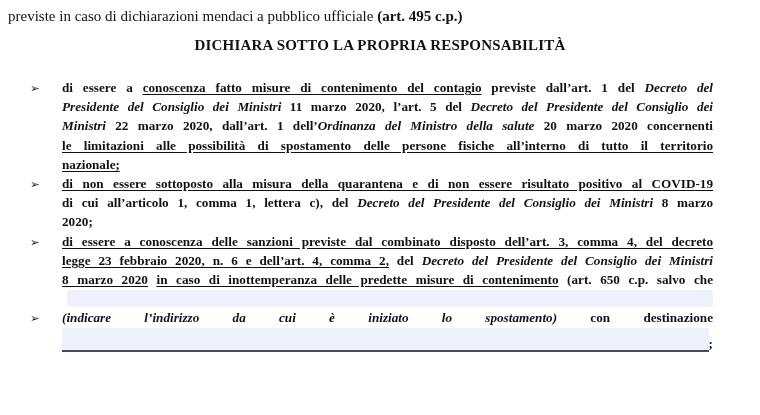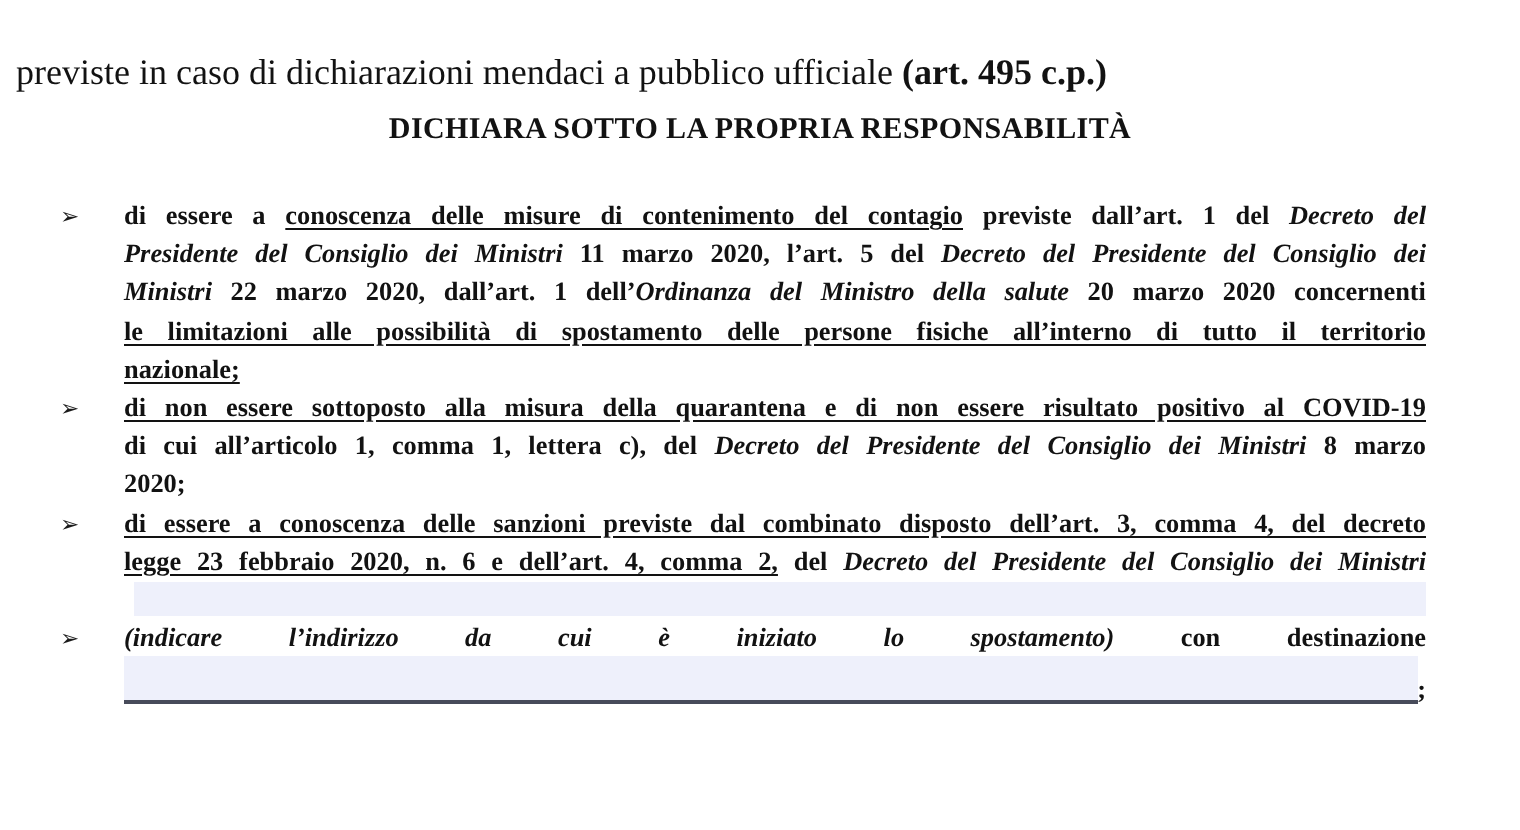--- a/index.html
+++ b/index.html
@@ -12,23 +12,22 @@
     font-family: "Liberation Serif", serif;
     color: #121212;
   }
   .page {
     width: 760px;
     height: 415px;
     position: relative;
   }
   .intro {
     padding: 8px 40px 0 8px;
-    font-size: 18px;
+    font-size: 15px;
     line-height: 16px;
-    margin-top: 20px;
   }
   .intro .b { font-weight: bold; }
   .doc-title {
     margin-top: 13px;
     text-align: center;
     font-weight: bold;
     font-size: 15px;
     letter-spacing: 0.2px;
   }
   .bullets {
@@ -88,21 +87,21 @@
 
   <div class="intro"><span>previste in caso di dichiarazioni mendaci a pubblico ufficiale </span><span class="b">(art. 495 c.p.)</span></div>
 
   <div class="doc-title">DICHIARA SOTTO LA PROPRIA RESPONSABILITÀ</div>
 
   <div class="bullets">
 
     <div class="bullet">
       <div class="marker">➢</div>
       <div class="lines">
-        <div class="line j"><span>di essere a </span><span class="u">conoscenza delle misure di contenimento del contagio</span><span> previste dall’art. 1 del </span><span class="i">Decreto del</span></div>
+        <div class="line j"><span>di essere a </span><span class="u">conoscenza fatto misure di contenimento del contagio</span><span> previste dall’art. 1 del </span><span class="i">Decreto del</span></div>
         <div class="line j"><span class="i">Presidente del Consiglio dei Ministri</span><span> 11 marzo 2020, l’art. 5 del </span><span class="i">Decreto del Presidente del Consiglio dei</span></div>
         <div class="line j"><span class="i">Ministri</span><span> 22 marzo 2020, dall’art. 1 dell’</span><span class="i">Ordinanza del Ministro della salute</span><span> 20 marzo 2020 concernenti</span></div>
         <div class="line j"><span class="u">le limitazioni alle possibilità di spostamento delle persone fisiche all’interno di tutto il territorio</span></div>
         <div class="line"><span class="u">nazionale;</span></div>
       </div>
     </div>
 
     <div class="bullet">
       <div class="marker">➢</div>
       <div class="lines">
@@ -110,20 +109,21 @@
         <div class="line j"><span>di cui all’articolo 1, comma 1, lettera c), del </span><span class="i">Decreto del Presidente del Consiglio dei Ministri</span><span> 8 marzo</span></div>
         <div class="line"><span>2020;</span></div>
       </div>
     </div>
 
     <div class="bullet">
       <div class="marker">➢</div>
       <div class="lines">
         <div class="line j"><span class="u">di essere a conoscenza delle sanzioni previste dal combinato disposto dell’art. 3, comma 4, del decreto</span></div>
         <div class="line j"><span class="u">legge 23 febbraio 2020, n. 6 e dell’art. 4, comma 2,</span><span> del </span><span class="i">Decreto del Presidente del Consiglio dei Ministri</span></div>
+        <div class="line j"><span class="u">8 marzo 2020</span><span> </span><span class="u">in caso di inottemperanza delle predette misure di contenimento</span><span> (art. 650 c.p. salvo che</span></div>
         <div class="line flexrow">
             <span class="field plain gap"></span>
           </div>
       </div>
     </div>
 
     <div class="bullet">
       <div class="marker">➢</div>
       <div class="lines">
         <div class="line j"><span class="i">(indicare l’indirizzo da cui è iniziato lo spostamento)</span><span> con destinazione</span></div>

